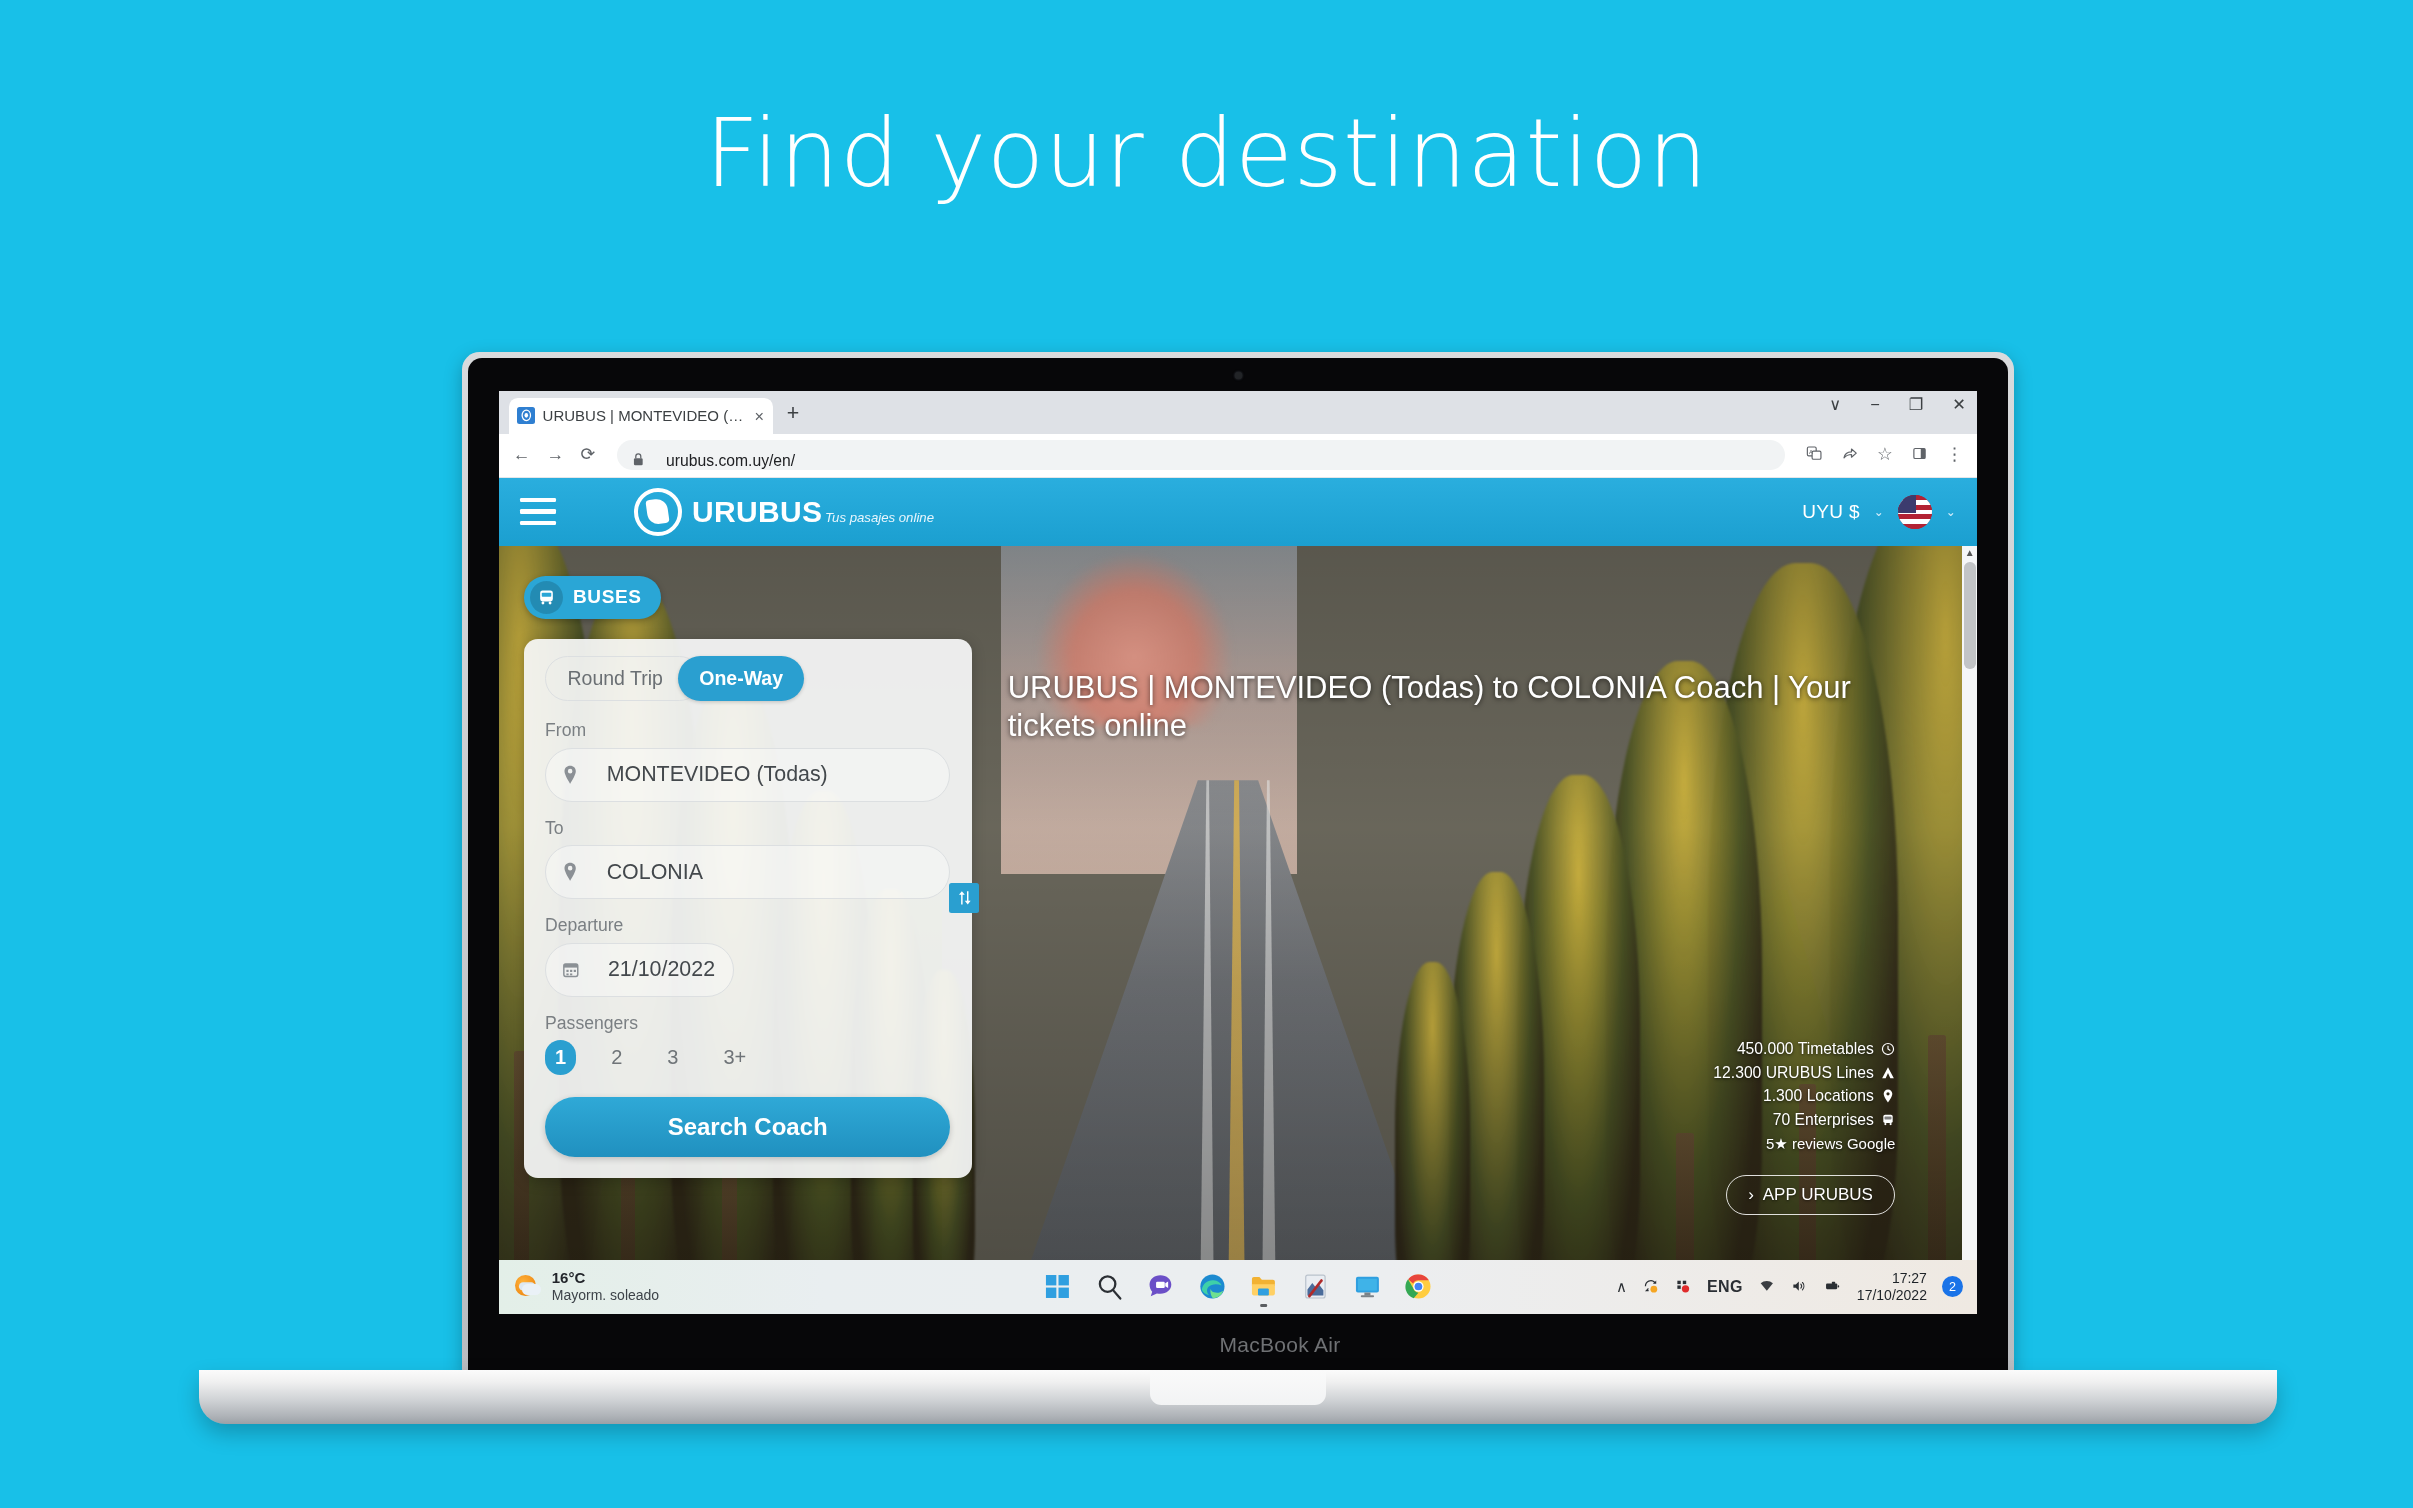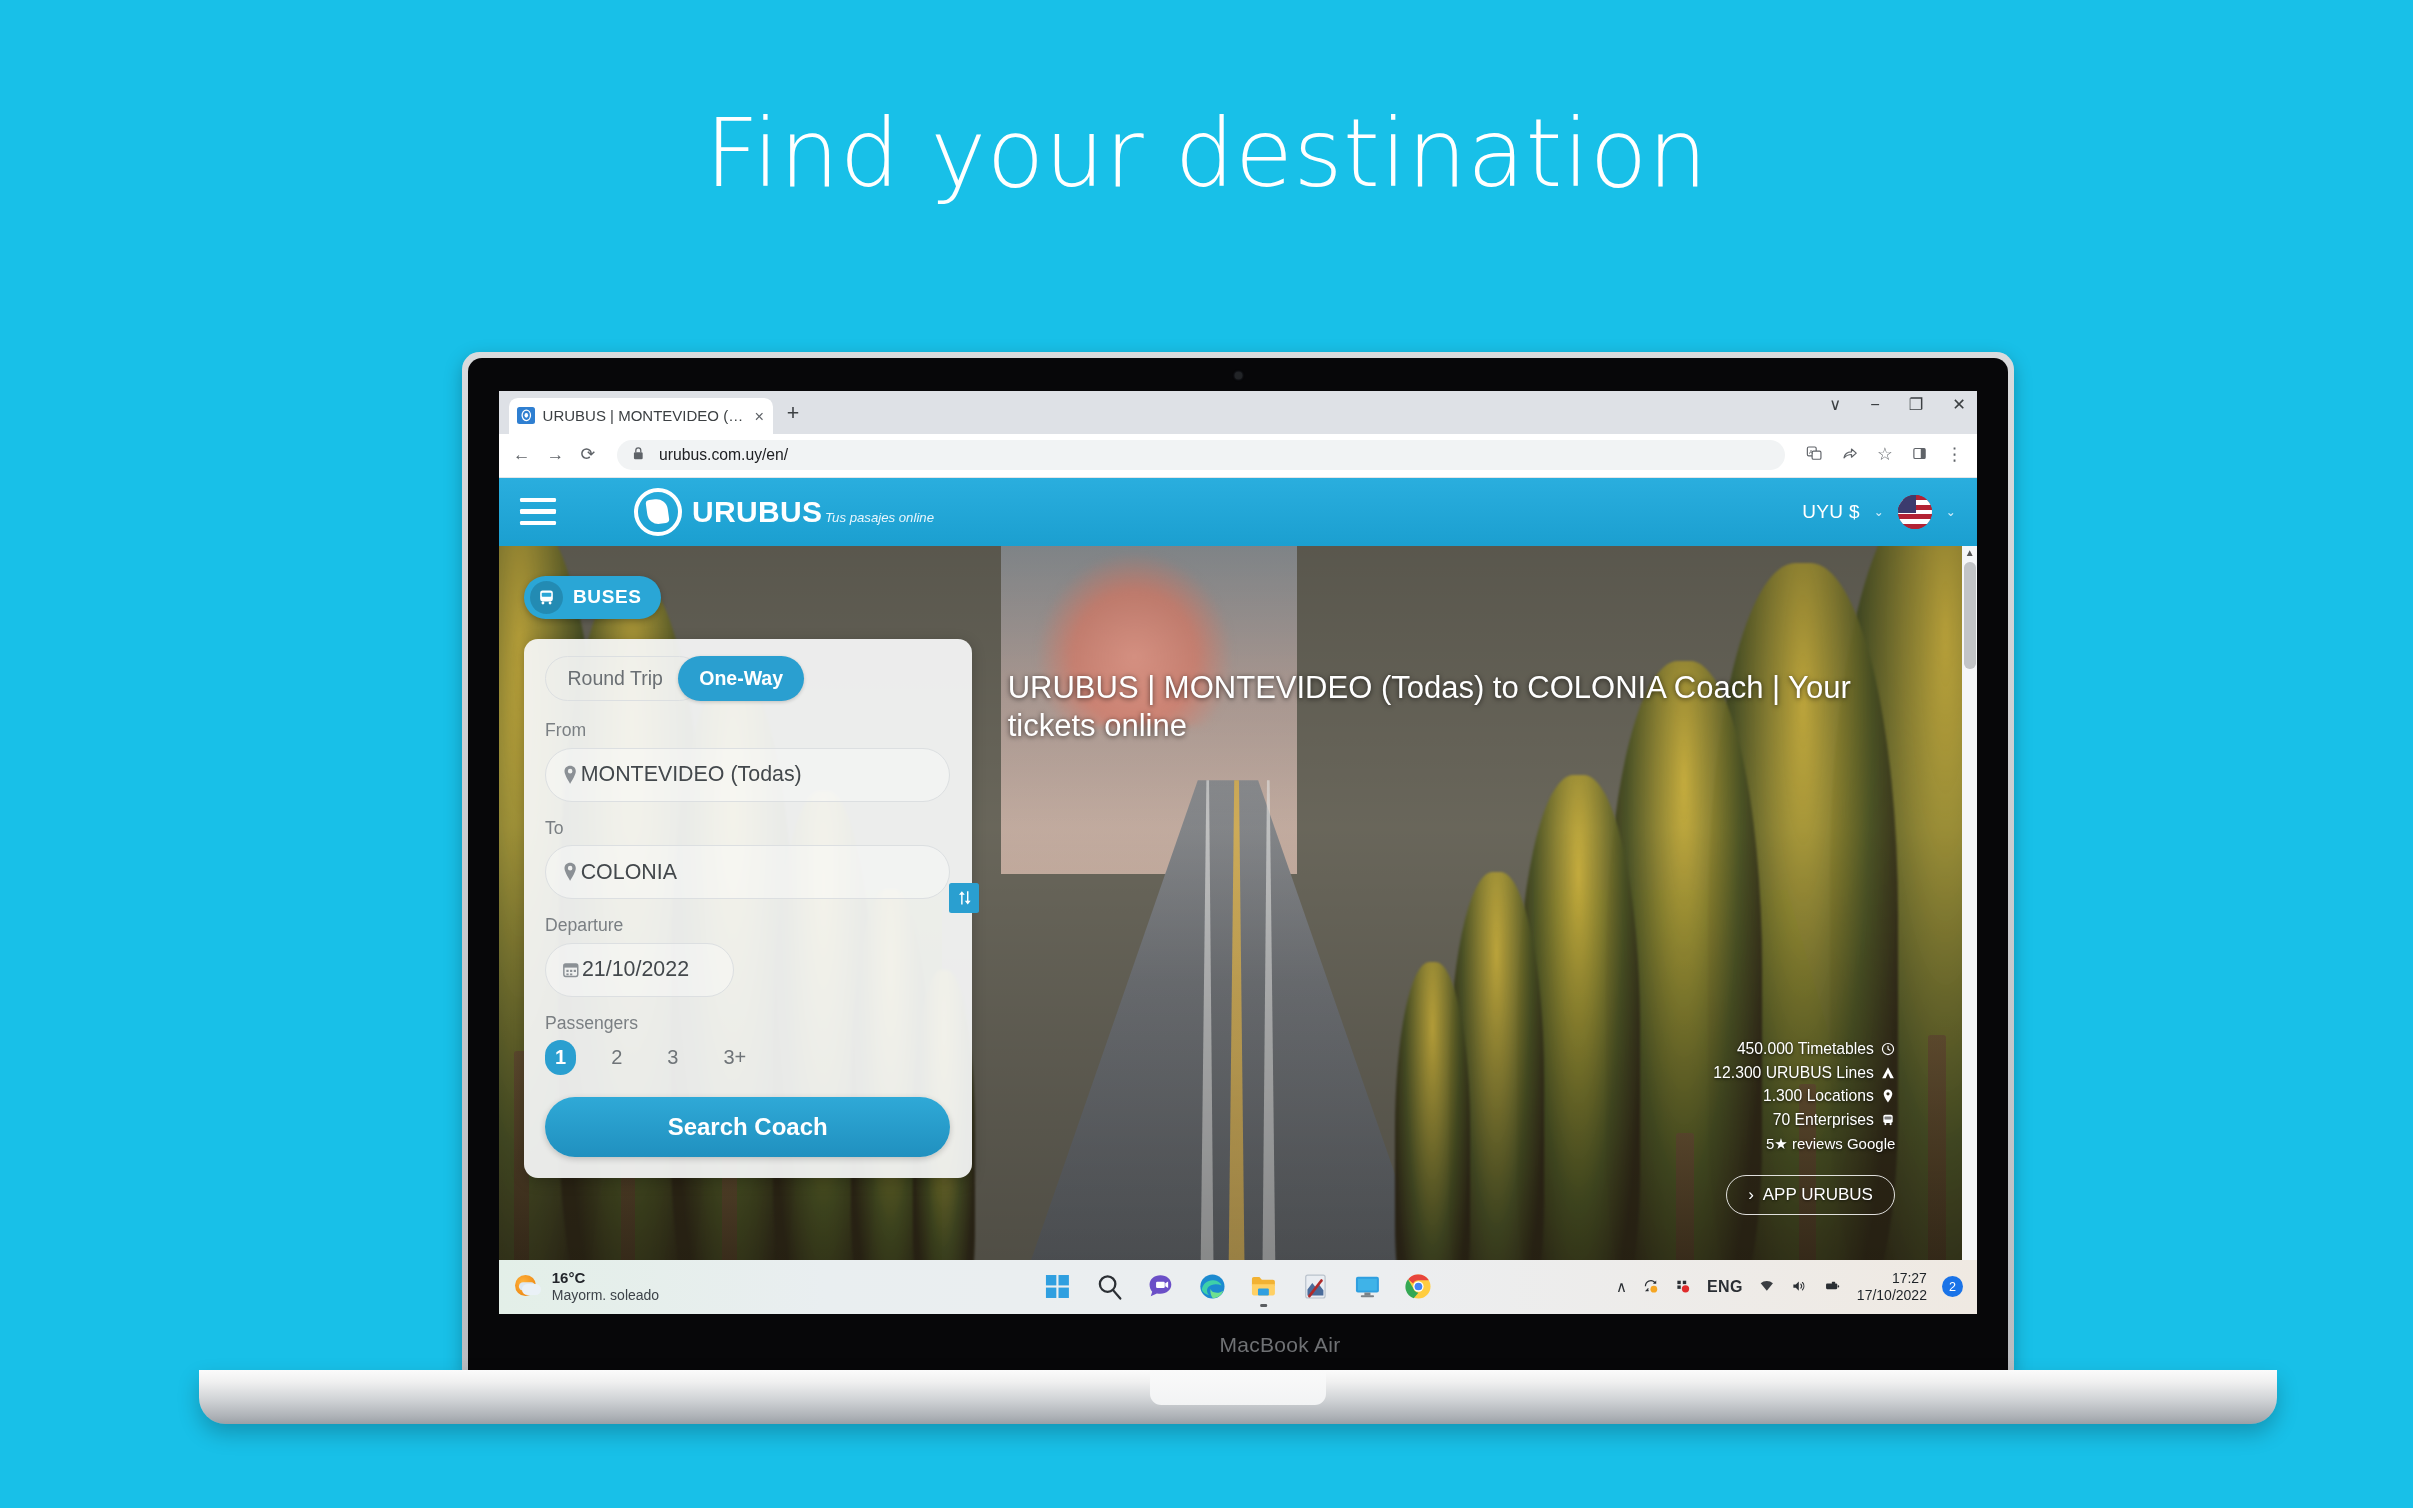--- a/index.html
+++ b/index.html
@@ -118,21 +118,21 @@
   .toolbar {
     height: 44px; background: #ffffff;
     display: flex; align-items: center; gap: 16.3px;
     padding: 0 14px; flex: 0 0 auto;
     border-bottom: 0.6px solid #e4e6e9;
   }
   .tb-icon { font-size: 17.6px; color: #5f6368; line-height: 1; cursor: pointer; }
   .omnibox {
     flex: 1 1 auto; height: 30px;
     background: #f1f3f4; border-radius: 15px;
-    display: flex; align-items: center; gap: 15px;
+    display: flex; align-items: flex-end; gap: 22px;
     padding: 0 15px; margin: 0 5px;
   }
   .omnibox .lock { font-size: 14px; color: #5f6368; }
   .omnibox .url { font-size: 15.7px; color: #202124; }
   .tb-right { display: flex; align-items: center; gap: 19px; }
 
   
   .site { position: relative; flex: 1 1 auto; overflow: hidden; background:#fff; }
 
   .site-header {
@@ -258,21 +258,21 @@
     display:flex; align-items:center; justify-content:center;
     font-size: 19.5px; cursor:pointer;
   }
   .trip-btn.inactive { background: transparent; border: 1.3px solid #dcdfe1; color:#6a6f73; padding-right: 38px; }
   .trip-btn.active { background:#2a9fd0; color:#fff; margin-left:-24px; font-weight:600; box-shadow:0 1.3px 3.8px rgba(0,0,0,.18); }
   .field-label { font-size: 17.6px; color:#7a7f83; margin-bottom: 6.3px; }
   .field {
     position:relative;
     height: 54px; border: 1.3px solid #dcdfe1; border-radius: 27px;
     background: rgba(255,255,255,.35);
-    display:flex; align-items:center; gap: 2px;
+    display:flex; align-items:center; gap: 28px;
     padding: 0 16.3px; margin-bottom: 16.3px;
     cursor: text;
   }
   .field svg { width: 16.3px; height: 20px; fill:#8b9095; flex:0 0 auto; }
   .field .val { font-size: 21.4px; color:#43484c; }
   .field.date { width: 189px; }
   .field.date svg { width:17.6px; height:17.6px; }
   .swap-btn {
     position:absolute; right: -29px; top: 65px; z-index: 7;
     width: 30px; height: 30px; border-radius:2.5px;

